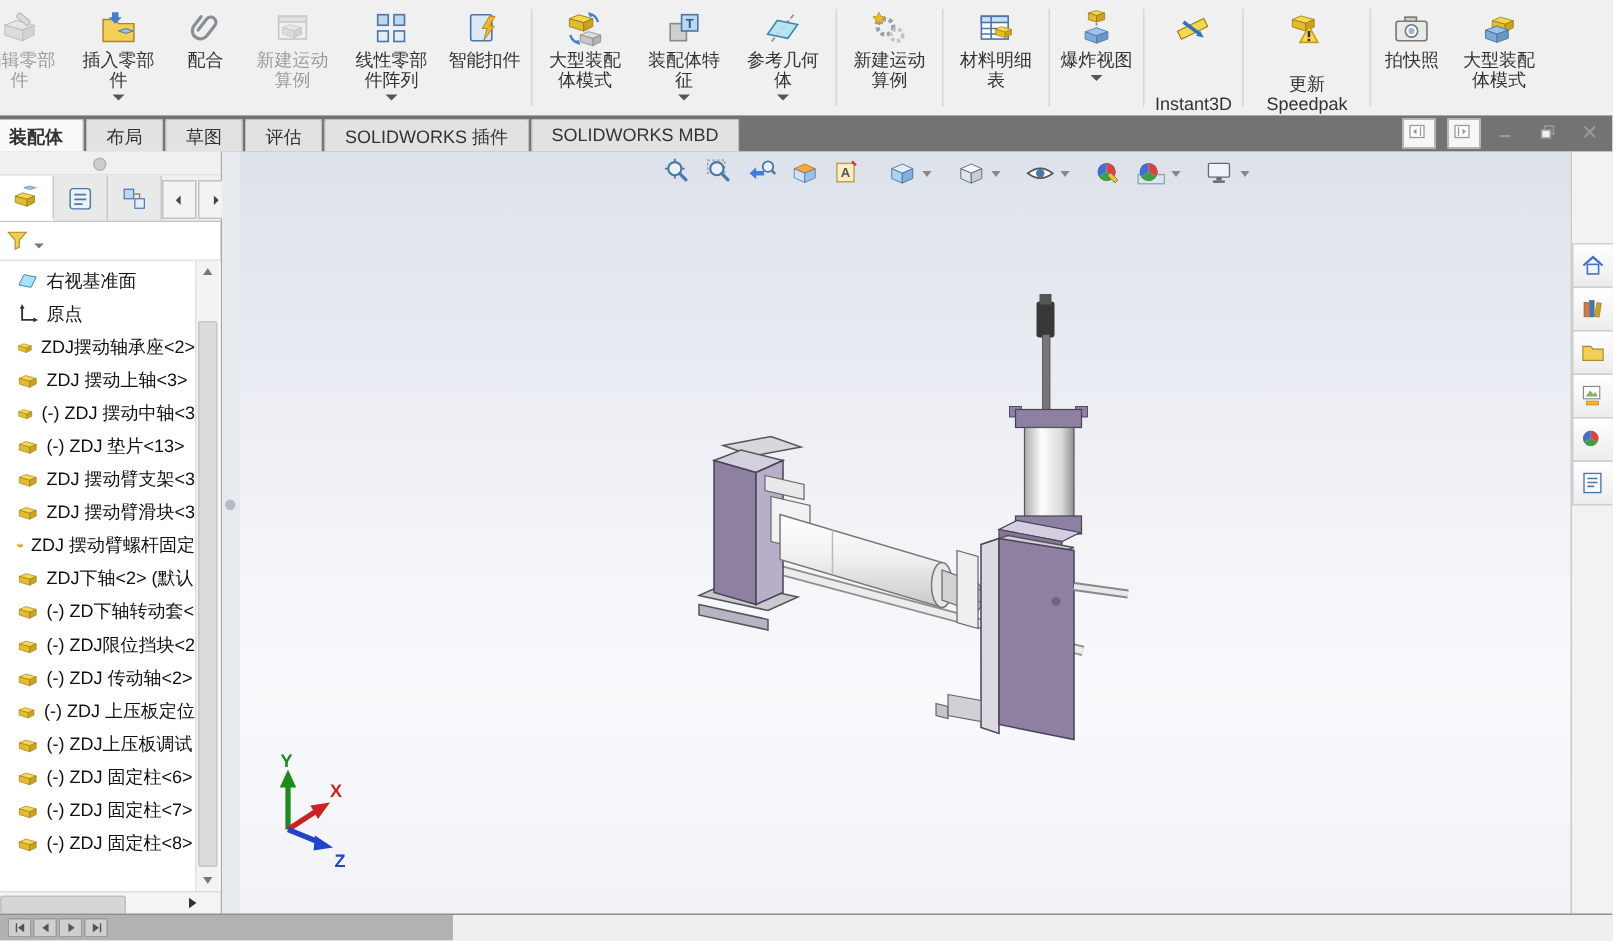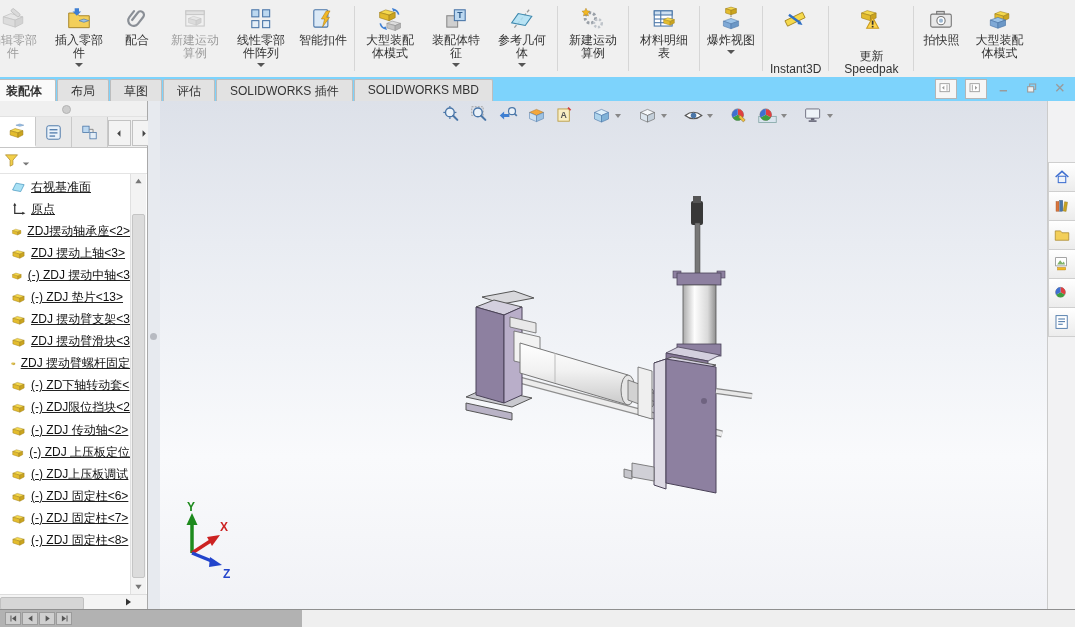--- a/index.html
+++ b/index.html
@@ -16,21 +16,21 @@
           padding:4px 5px 1px;min-width:40px;max-width:56px;cursor:default;}
   .rb-btn.wide{max-width:70px;justify-content:space-between;}
   .rb-btn.disabled{opacity:.45;filter:grayscale(1);}
   .rb-icon{height:30px;display:flex;align-items:center;justify-content:center;}
   .rb-label{text-align:center;line-height:13px;font-size:12px;color:#333;word-break:break-word;}
   .rb-caret{width:0;height:0;border-left:4px solid transparent;border-right:4px solid transparent;
             border-top:4px solid #555;margin-top:3px;}
   .rb-sep{width:1px;background:#d6d6d6;margin:6px 2px;}
 
   
-  .cmdtabs{position:absolute;top:77px;left:0;right:0;height:24px;background:#7dd3fc;
+  .cmdtabs{position:absolute;top:77px;left:0;right:0;height:24px;background:#737373;
            border-bottom:1px solid #b9b9b9;display:flex;align-items:flex-end;}
   .cmdtab{height:22px;box-sizing:border-box;padding:3px 13px 0;margin-right:1px;
           background:#e2e2e2;border:1px solid #bdbdbd;border-bottom:none;
           border-radius:2px 2px 0 0;white-space:nowrap;color:#333;}
   .cmdtab.active{background:#fafafa;font-weight:bold;}
   .cmdtab:first-child{margin-left:-8px;}
   .win-controls{position:absolute;right:4px;top:2px;display:flex;align-items:center;gap:8px;}
   .win-btn{width:20px;height:18px;display:flex;align-items:center;justify-content:center;}
   .win-btn.boxed{border:1px solid #b5b5b5;background:#f6f6f6;}
 
@@ -46,21 +46,21 @@
   .panel-tabs{height:30px;display:flex;background:#f0f0f0;border-bottom:1px solid #c6c6c6;}
   .panel-tab{width:36px;display:flex;align-items:center;justify-content:center;
              border-right:1px solid #c9c9c9;background:#e9e9e9;box-sizing:border-box;}
   .panel-tab.active{background:#fff;border-bottom:2px solid #fff;}
   .panel-tab-spacer{flex:1;}
   .panel-arrow{width:21px;height:24px;margin-top:3px;border:1px solid #c2c2c2;background:#f3f3f3;
                display:flex;align-items:center;justify-content:center;}
   .filter-row{height:25px;border-bottom:1px solid #e4e4e4;display:flex;align-items:center;
               padding:0 3px;gap:2px;}
   .tree{flex:1;position:relative;overflow:hidden;background:#fff;}
-  .tree-rows{position:absolute;left:0;top:2px;right:17px;bottom:0;overflow:hidden;text-decoration:underline;}
+  .tree-rows{position:absolute;left:0;top:2px;right:17px;bottom:0;overflow:hidden;}
   .tree-row{height:22.1px;display:flex;align-items:center;gap:5px;padding-left:11px;
             white-space:nowrap;overflow:hidden;}
   .tree-row .lbl{font-size:12px;color:#111;}
   .vscroll{position:absolute;top:0;right:1px;bottom:0;width:15px;background:#f3f3f3;
            border-left:1px solid #e0e0e0;}
   .vs-btn{position:absolute;left:0;width:15px;height:15px;background:#f3f3f3;
           display:flex;align-items:center;justify-content:center;}
   .vs-thumb{position:absolute;left:1px;right:1px;top:40px;bottom:16px;background:#dcdcdc;
             border:1px solid #c5c5c5;border-radius:2px;}
   .hscroll{height:15px;background:#f4f4f4;border-top:1px solid #ddd;position:relative;}
@@ -477,20 +477,28 @@
             </svg>
             <span class="lbl">ZDJ 摆动臂滑块&lt;3</span>
           </div>
           <div class="tree-row">
             <svg viewBox="0 0 24 24" width="15" height="15">
               <polygon points="3,10 10,7 21,10 14,13" fill="#f5d94d" stroke="#9c7b17" stroke-width=".7"></polygon>
               <polygon points="3,10 3,16 14,19.5 14,13" fill="#e3bc2e" stroke="#9c7b17" stroke-width=".7"></polygon>
               <polygon points="21,10 21,16 14,19.5 14,13" fill="#caa41f" stroke="#9c7b17" stroke-width=".7"></polygon>
             </svg>
             <span class="lbl">ZDJ 摆动臂螺杆固定</span>
+          </div>
+          <div class="tree-row">
+            <svg viewBox="0 0 24 24" width="15" height="15">
+              <polygon points="3,10 10,7 21,10 14,13" fill="#f5d94d" stroke="#9c7b17" stroke-width=".7"></polygon>
+              <polygon points="3,10 3,16 14,19.5 14,13" fill="#e3bc2e" stroke="#9c7b17" stroke-width=".7"></polygon>
+              <polygon points="21,10 21,16 14,19.5 14,13" fill="#caa41f" stroke="#9c7b17" stroke-width=".7"></polygon>
+            </svg>
+            <span class="lbl">ZDJ下轴&lt;2&gt; (默认</span>
           </div>
           <div class="tree-row">
             <svg viewBox="0 0 24 24" width="15" height="15">
               <polygon points="3,10 10,7 21,10 14,13" fill="#f5d94d" stroke="#9c7b17" stroke-width=".7"></polygon>
               <polygon points="3,10 3,16 14,19.5 14,13" fill="#e3bc2e" stroke="#9c7b17" stroke-width=".7"></polygon>
               <polygon points="21,10 21,16 14,19.5 14,13" fill="#caa41f" stroke="#9c7b17" stroke-width=".7"></polygon>
             </svg>
             <span class="lbl">(-) ZD下轴转动套&lt;</span>
           </div>
           <div class="tree-row">

